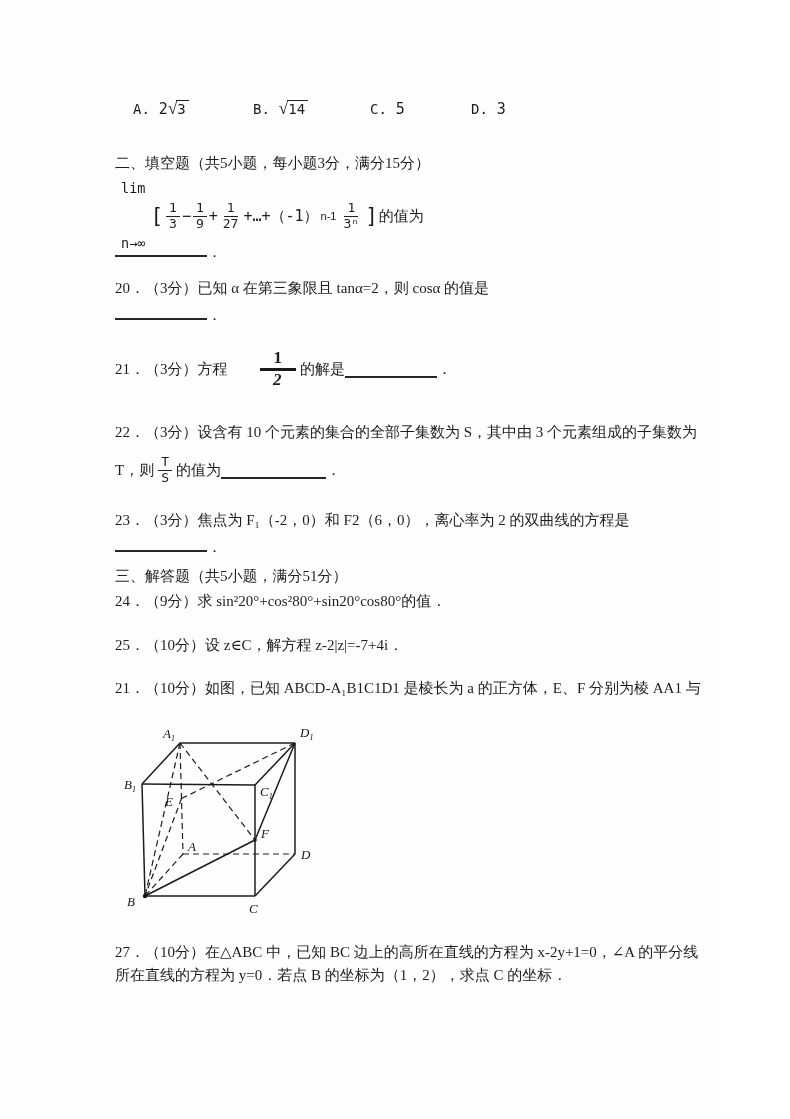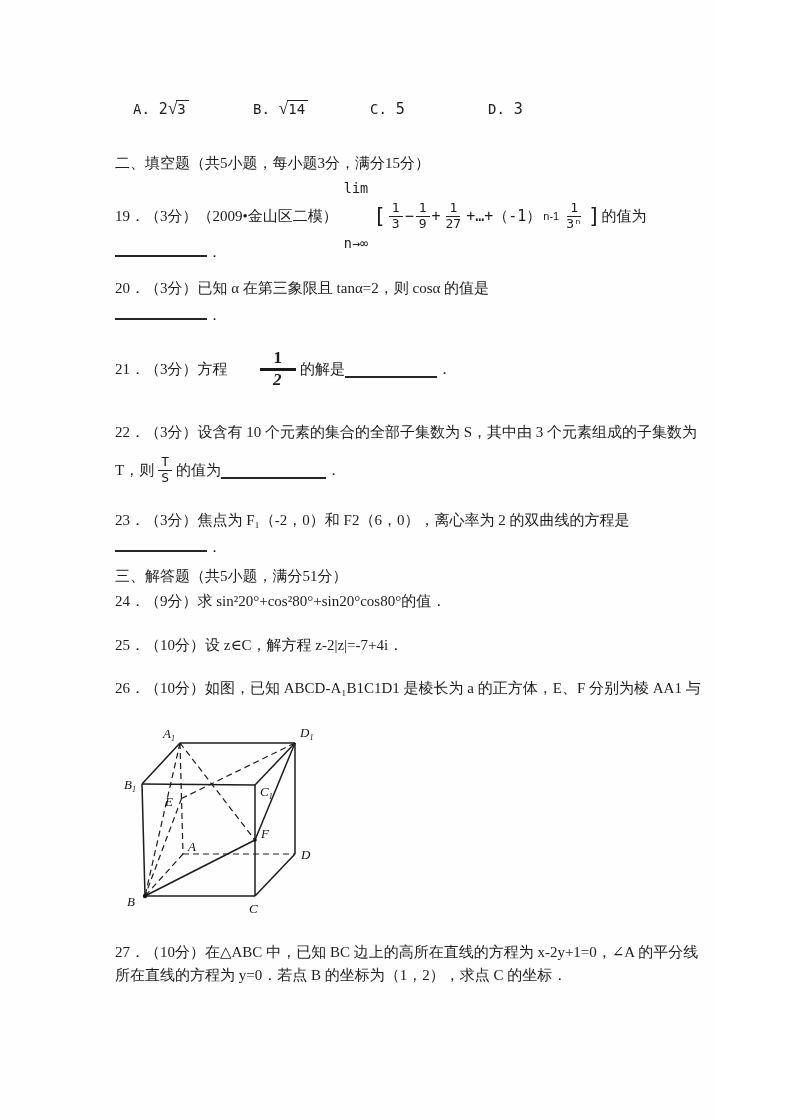--- a/index.html
+++ b/index.html
@@ -39,28 +39,27 @@
 
   <span class="choice" style="left:133px">
     <span class="lbl">A.</span><span class="mono">2</span><span class="rad">√</span><span class="radbody mono">3</span>
   </span>
   <span class="choice" style="left:253px">
     <span class="lbl">B.</span><span class="mono"></span><span class="rad">√</span><span class="radbody mono">14</span>
   </span>
   <span class="choice" style="left:370px">
     <span class="lbl">C.</span><span class="mono">5</span><span class="radbody mono"></span>
   </span>
-  <span class="choice" style="left:488px">
+  <span class="choice" style="left:471px">
     <span class="lbl">D.</span><span class="mono">3</span><span class="radbody mono"></span>
   </span>
 
   <div class="txtline" style="top:152px">二、填空题（共5小题，每小题3分，满分15分）</div>
 
   <div class="row" style="top:190px;height:52px">
-    <span>19．（3分）（2009•金山区二模）</span>
     <span class="limstack">
       <span>lim</span>
       <span>n→∞</span>
     </span>
     <span class="bracket">[</span>
     <span class="frac">
         <span class="num">1</span>
         <span class="den">3</span>
       </span>
     <span class="mono">−</span>
@@ -117,21 +116,21 @@
 
   <div class="txtline" style="top:509px">23．（3分）焦点为 F₁（-2，0）和 F2（6，0），离心率为 2 的双曲线的方程是</div>
   <div class="blankline" style="top:535px">
     <span class="blank"></span><span>．</span>
   </div>
 
   <div class="txtline" style="top:565px">三、解答题（共5小题，满分51分）</div>
 
   <div class="txtline" style="top:590px">24．（9分）求 sin²20°+cos²80°+sin20°cos80°的值．</div>
   <div class="txtline" style="top:634px">25．（10分）设 z∈C，解方程 z-2|z|=-7+4i．</div>
-  <div class="txtline" style="top:677px">26．（10分）如图，已知 ABCD-A₁B1C1D1 是棱长为 a 的正方体，E、F 分别为棱 AA1 与</div>
+  <div class="txtline" style="top:677px">21．（10分）如图，已知 ABCD-A₁B1C1D1 是棱长为 a 的正方体，E、F 分别为棱 AA1 与</div>
 
   <svg class="abs" style="left:105px;top:723px" width="230" height="200" viewBox="0 0 230 200">
     <g stroke="#1c1c1c" stroke-width="1.5" fill="none">
       <line x1="75" y1="20" x2="190" y2="20"></line>
       <line x1="75" y1="20" x2="37" y2="61"></line>
       <line x1="190" y1="20" x2="150" y2="62"></line>
       <line x1="37" y1="61" x2="150" y2="62"></line>
       <line x1="37" y1="61" x2="40" y2="173"></line>
       <line x1="150" y1="62" x2="150" y2="173"></line>
       <line x1="190" y1="20" x2="190" y2="131"></line>

